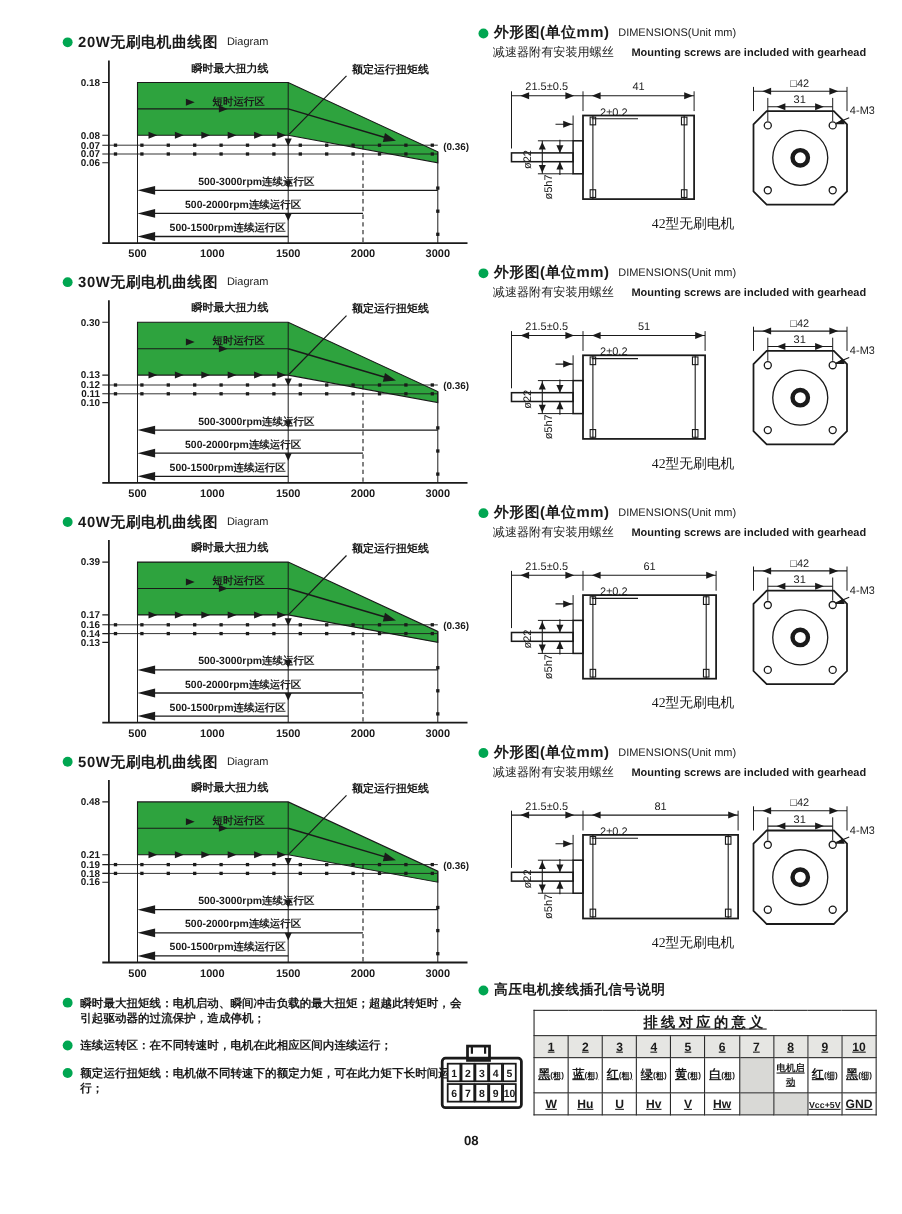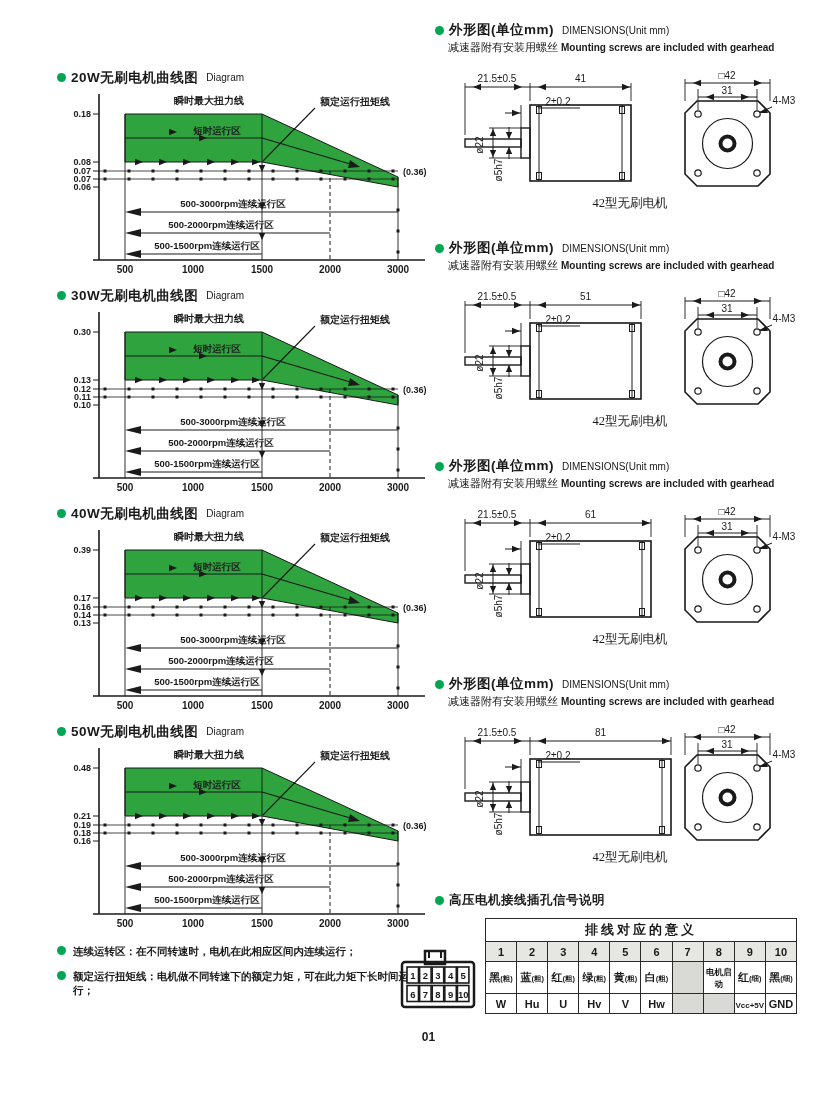--- a/index.html
+++ b/index.html
@@ -8,29 +8,29 @@
   .page{padding:20px 20px 0 57px;box-sizing:border-box;width:820px;}
   .cols{display:flex;align-items:flex-end;}
   .col-left{width:378px;}
   .col-right{width:365px;}
   .block{height:218px;}
   .sec-header{display:flex;align-items:center;gap:5px;height:20px;}
   .bullet{width:9px;height:9px;border-radius:50%;background:#00a651;flex:0 0 auto;}
   .t-cn{font-size:13.5px;font-weight:bold;letter-spacing:.5px;}
   .t-en{font-size:10px;font-weight:normal;margin-left:3px;}
   .dims-sub{font-size:11px;margin:0 0 0 13px;height:15px;}
-  .dims-sub .sub-en{font-size:10px;font-weight:bold;margin-left:3px;}
+  .dims-sub .sub-en{font-size:10px;font-weight:bold;margin-left:16px;}
   svg text{fill:#1a1a1a;}
   .notes{margin-top:4px;list-style:none;padding:0;width:372px;}
   .notes li{display:flex;gap:7px;font-size:10.5px;font-weight:bold;line-height:1.4;margin-bottom:10px;}
   .notes .bullet{margin-top:2px;}
   .wiring .w-en{font-size:10.5px;font-weight:bold;margin-left:9px;}
   .w-body{display:flex;align-items:flex-end;margin-top:10px;}
   .conn{margin-left:-36px;margin-right:8px;margin-bottom:4px;}
-  table.wt{border-collapse:collapse;table-layout:fixed;width:312px;}
+  table.wt{border-collapse:collapse;table-layout:fixed;width:312px;text-decoration:underline;}
   table.wt td{border:1.5px solid #2a2a2a;text-align:center;font-weight:bold;
               padding:0;overflow:hidden;}
   td.tt{font-size:13px;height:22px;letter-spacing:3px;}
   td.pin{font-size:11px;height:19px;background:#e6e6e3;}
   td.clr{font-size:11px;height:31px;line-height:1.05;}
   td.sig{font-size:11px;height:19px;}
   td.shade{background:#d9d9d6;}
   td .paren{font-size:7.5px;}
   td .tiny{font-size:8.5px;letter-spacing:0;}
   td .vcc{font-size:8px;margin-top:32px;}
@@ -404,20 +404,24 @@
             <line x1="258" y1="20" x2="206" y2="73" stroke="#1a1a1a" stroke-width="1.1"></line>
             <text x="160" y="46" font-size="9.5" text-anchor="middle" font-weight="bold">短时运行区</text>
             <polygon points="120,44 112,40.8 112,47.2" fill="#1a1a1a"></polygon>
             <text x="346" y="87" font-size="9" text-anchor="start" font-weight="bold">(0.36)</text>
           </svg>
       </div>
 
       <ul class="notes">
         <li>
             <span class="bullet"></span>
+            <span>瞬时最大扭矩线：电机启动、瞬间冲击负载的最大扭矩；超越此转矩时，会引起驱动器的过流保护，造成停机；</span>
+          </li>
+        <li>
+            <span class="bullet"></span>
             <span>连续运转区：在不同转速时，电机在此相应区间内连续运行；</span>
           </li>
         <li>
             <span class="bullet"></span>
             <span>额定运行扭矩线：电机做不同转速下的额定力矩，可在此力矩下长时间运行；</span>
           </li>
       </ul>
     </div>
 
     <div class="col-right">
@@ -783,14 +787,14 @@
                   <td class="sig"><span class="vcc">Vcc+5V</span></td>
                   <td class="sig">GND</td>
                 </tr>
               </tbody>
             </table>
         </div>
       </div>
     </div>
   </div>
 
-  <div class="footer">01</div>
+  <div class="footer">08</div>
 </div>
 
 </body></html>

